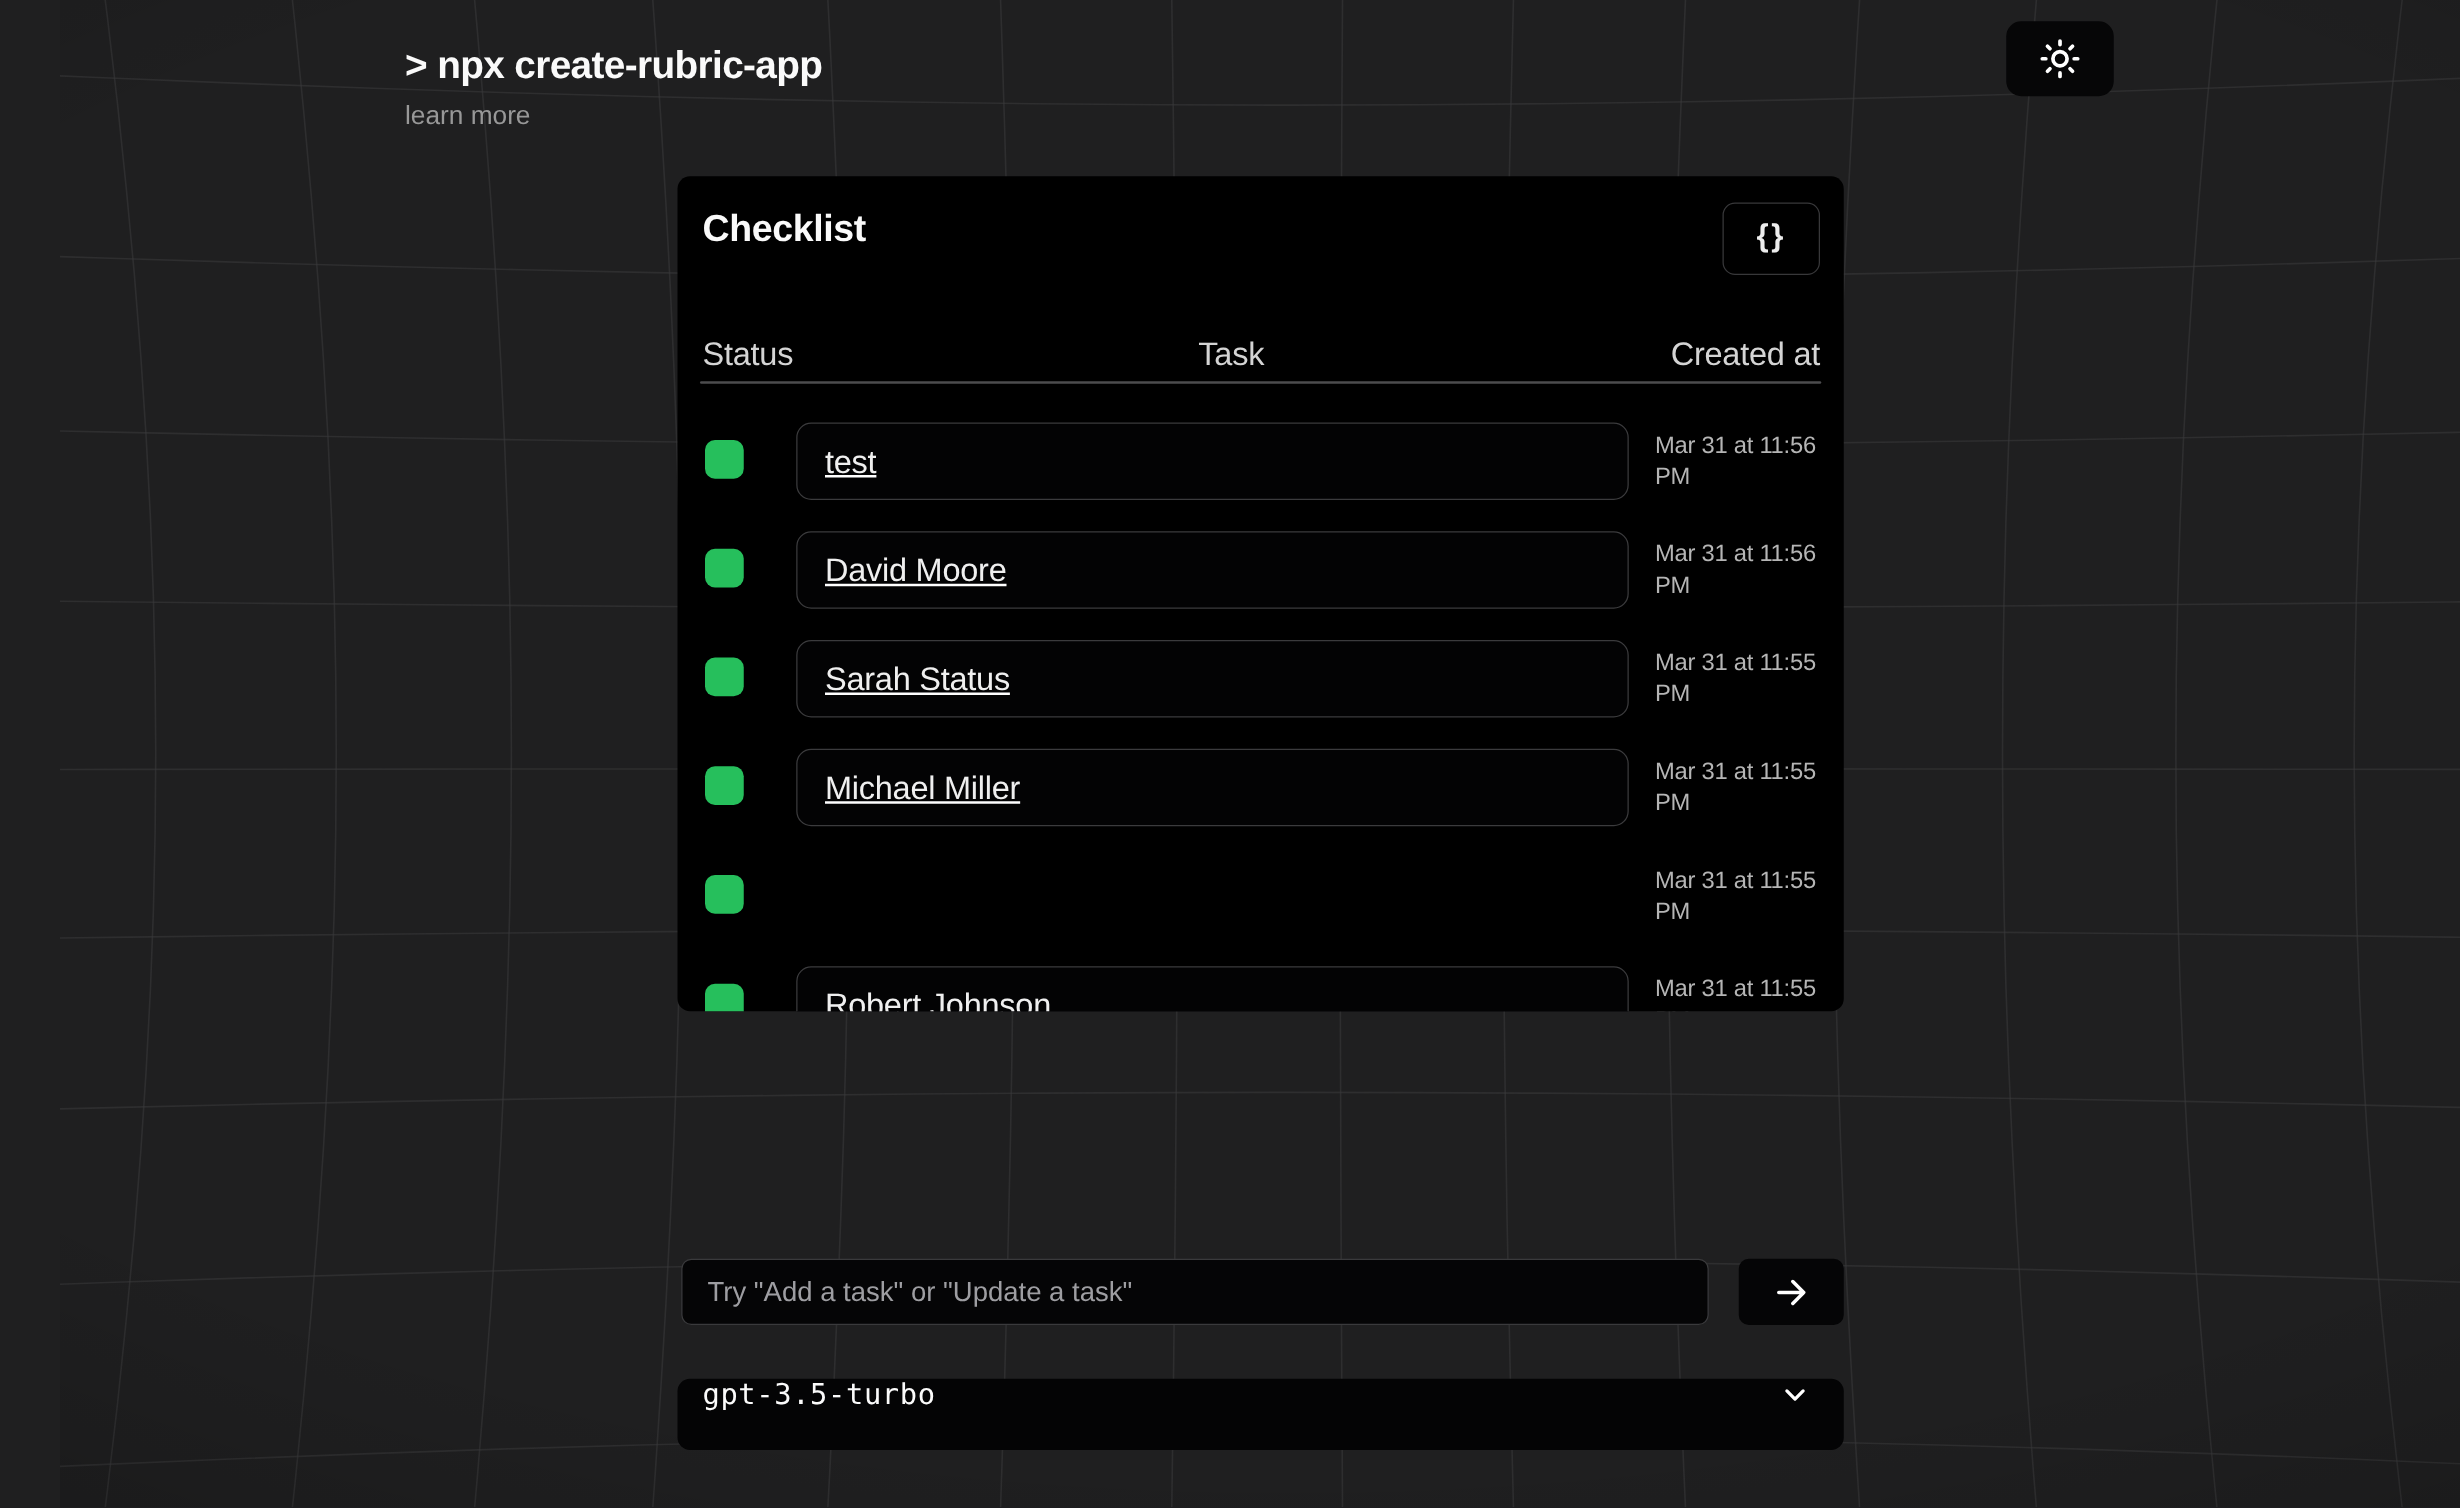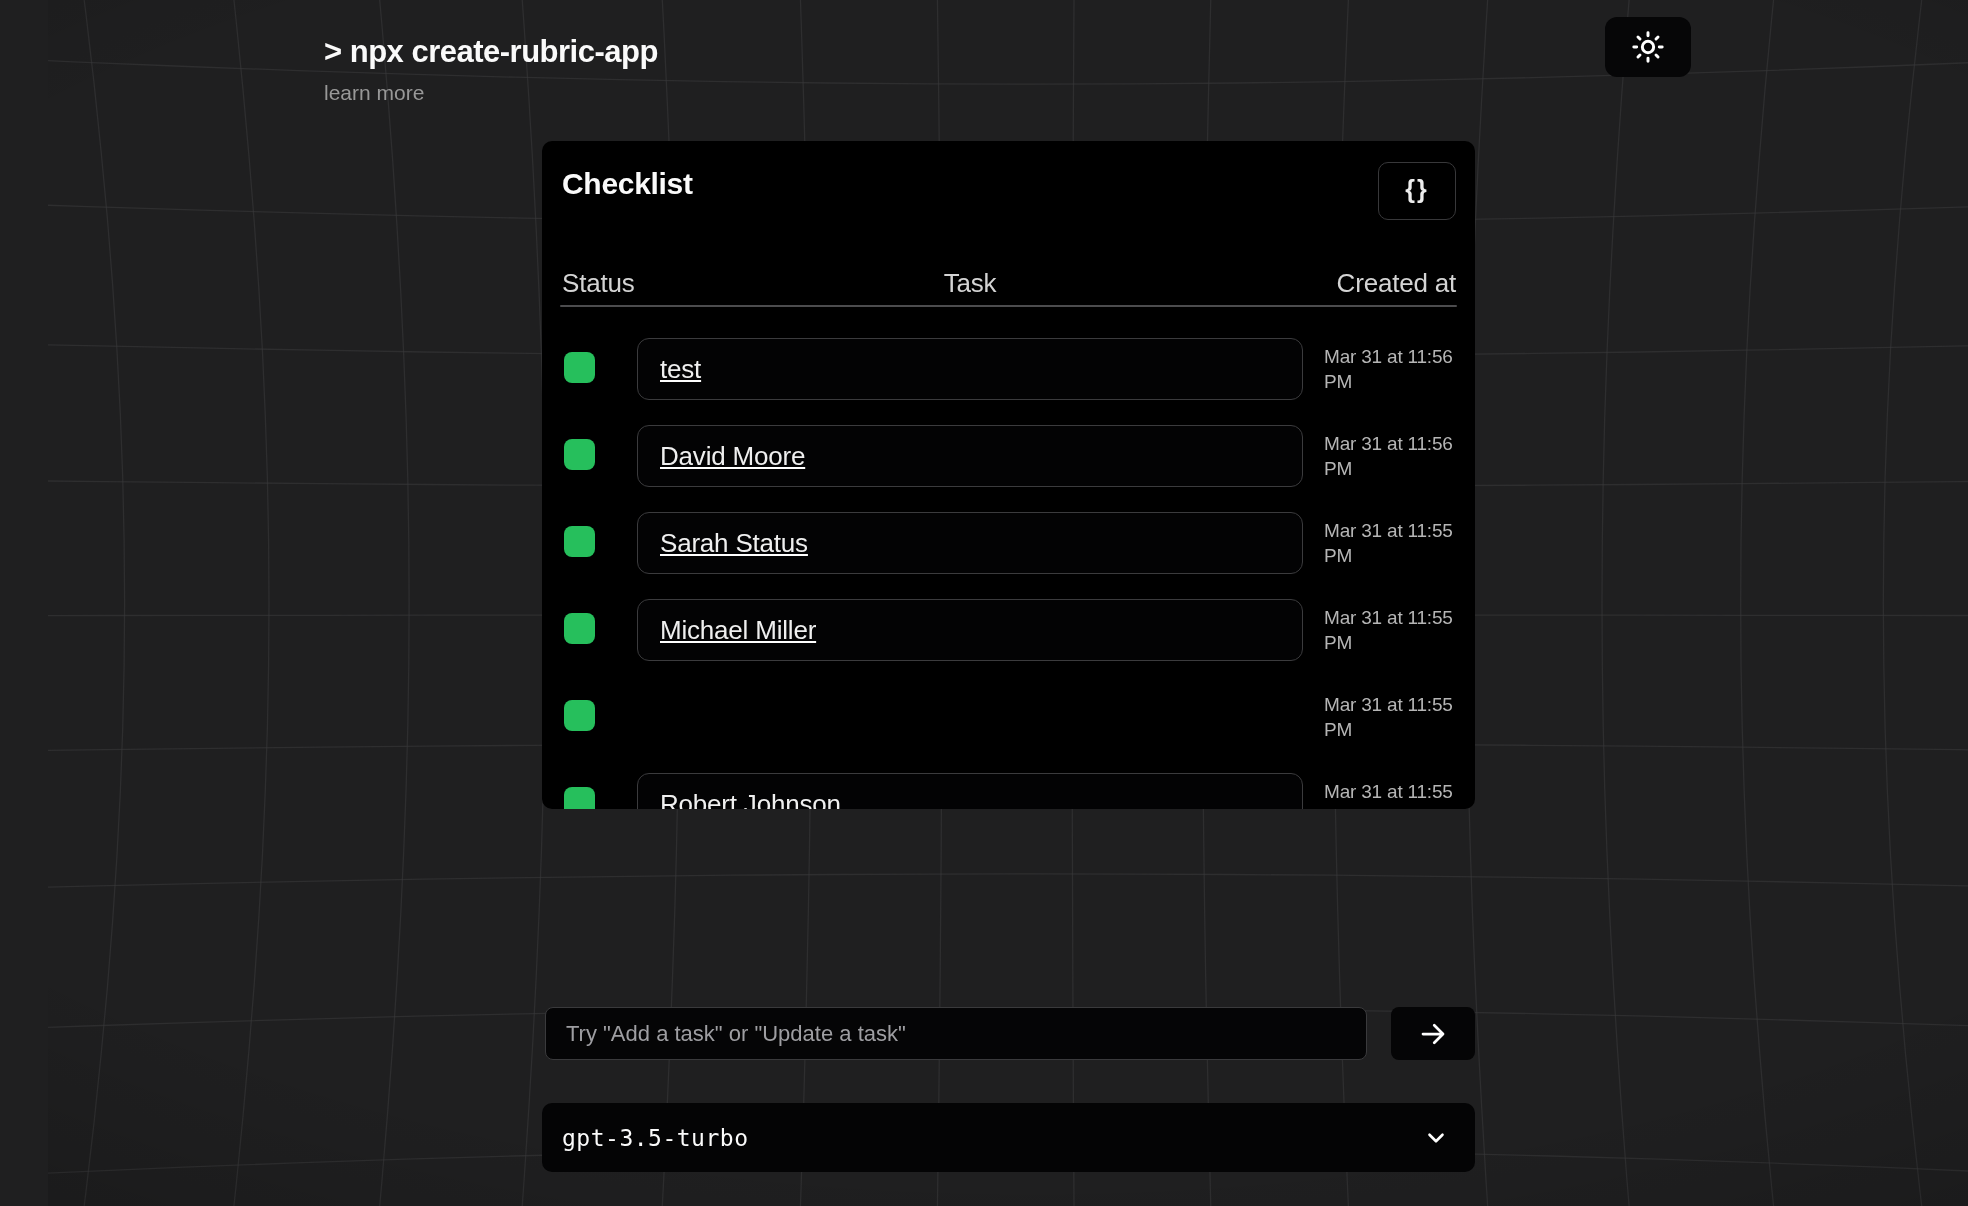--- a/index.html
+++ b/index.html
@@ -27,21 +27,21 @@
   .panel{position:absolute;left:494px;top:141px;width:933px;height:668px;
     background:#000;border-radius:10px;overflow:hidden;}
   .panel-title{position:absolute;left:20px;top:26px;font-size:30px;font-weight:700;letter-spacing:-0.3px;color:#fafafa;}
   .code-btn{position:absolute;left:836px;top:21px;width:78px;height:58px;
     background:#000;border:1.5px solid #38383a;border-radius:10px;cursor:pointer;
     color:#ededed;font-size:25px;font-weight:600;letter-spacing:2px;
     display:flex;align-items:center;justify-content:center;padding:0 0 3px 0;
     font-family:"Liberation Sans","DejaVu Sans",sans-serif;}
   .col-head{position:absolute;top:127px;font-size:26px;color:#d4d4d4;letter-spacing:-0.2px;}
   .col-status{left:20px;}
-  .col-task{left:95px;width:666px;text-align:center;}
+  .col-task{left:110px;width:666px;text-align:center;}
   .col-created{right:19px;text-align:right;}
   .divider{position:absolute;left:18px;right:18px;top:164px;height:2px;background:#4c4c4e;border-radius:1px;}
 
   .rows{position:absolute;left:0;top:197px;width:100%;}
   .row{position:relative;height:62px;margin-bottom:25px;}
   .checkbox{position:absolute;left:22px;top:14px;width:31px;height:31px;border-radius:8px;
     background:#26bf5c;cursor:pointer;}
   .task-box{position:absolute;left:95px;top:0;width:666px;height:62px;box-sizing:border-box;
     background:#030304;border:1px solid #3b3b3d;border-radius:12px;cursor:text;text-decoration:underline;}
   .task-text{display:block;padding-left:22px;line-height:60px;font-size:26px;color:#efefef;letter-spacing:-0.2px;white-space:nowrap;}
@@ -52,23 +52,23 @@
   .composer{position:absolute;left:497px;top:1007px;width:822px;height:53px;box-sizing:border-box;
     background:#050506;border:1px solid #3a3a3c;border-radius:8px;
     color:#fff;font-size:22px;padding:0 20px;outline:none;
     font-family:"Liberation Sans","DejaVu Sans",sans-serif;}
   .composer::placeholder{color:#9e9ea2;}
   .send-btn{position:absolute;left:1343px;top:1007px;width:84px;height:53px;
     background:#050506;border:none;border-radius:8px;cursor:pointer;
     display:flex;align-items:center;justify-content:center;padding:0;}
 
   
-  .model-select{position:absolute;left:494px;top:1103px;width:933px;height:69px;box-sizing:border-box;
+  .model-select{position:absolute;left:494px;top:1103px;width:933px;height:57px;box-sizing:border-box;
     background:#040405;border-radius:10px;cursor:pointer;
-    display:flex;align-items:center;justify-content:space-between;padding:0 26px 0 20px;}
+    display:flex;justify-content:space-between;padding:0 26px 0 20px;}
   .model-value{font-family:"DejaVu Sans Mono","Liberation Mono",monospace;font-size:23px;color:#fbfbfb;letter-spacing:0.5px;}
 </style>
 </head>
 <body>
 
 <div class="stage">
 
   <svg id="grid" class="grid" xmlns="http://www.w3.org/2000/svg">
       <polyline points="-127.8,-67.4 -117.4,5.3 -108.0,76.2 -99.8,145.5 -92.6,213.5 -86.6,280.2 -81.6,346.0 -77.8,410.9 -75.0,475.3 -73.4,539.2 -72.8,603.0 -73.4,666.8 -75.0,730.7 -77.8,795.1 -81.6,860.0 -86.6,925.8 -92.6,992.5 -99.8,1060.5 -108.0,1129.8 -117.4,1200.7 -127.8,1273.4" fill="none" stroke="#3b3b3d" stroke-width="1.3" opacity="0.55"></polyline>
       <polyline points="28.7,-59.1 37.8,12.8 46.0,82.9 53.1,151.4 59.4,218.5 64.6,284.4 68.9,349.3 72.3,413.4 74.7,476.9 76.1,540.1 76.6,603.0 76.1,665.9 74.7,729.1 72.3,792.6 68.9,856.7 64.6,921.6 59.4,987.5 53.1,1054.6 46.0,1123.1 37.8,1193.2 28.7,1265.1" fill="none" stroke="#3b3b3d" stroke-width="1.3" opacity="0.55"></polyline>

